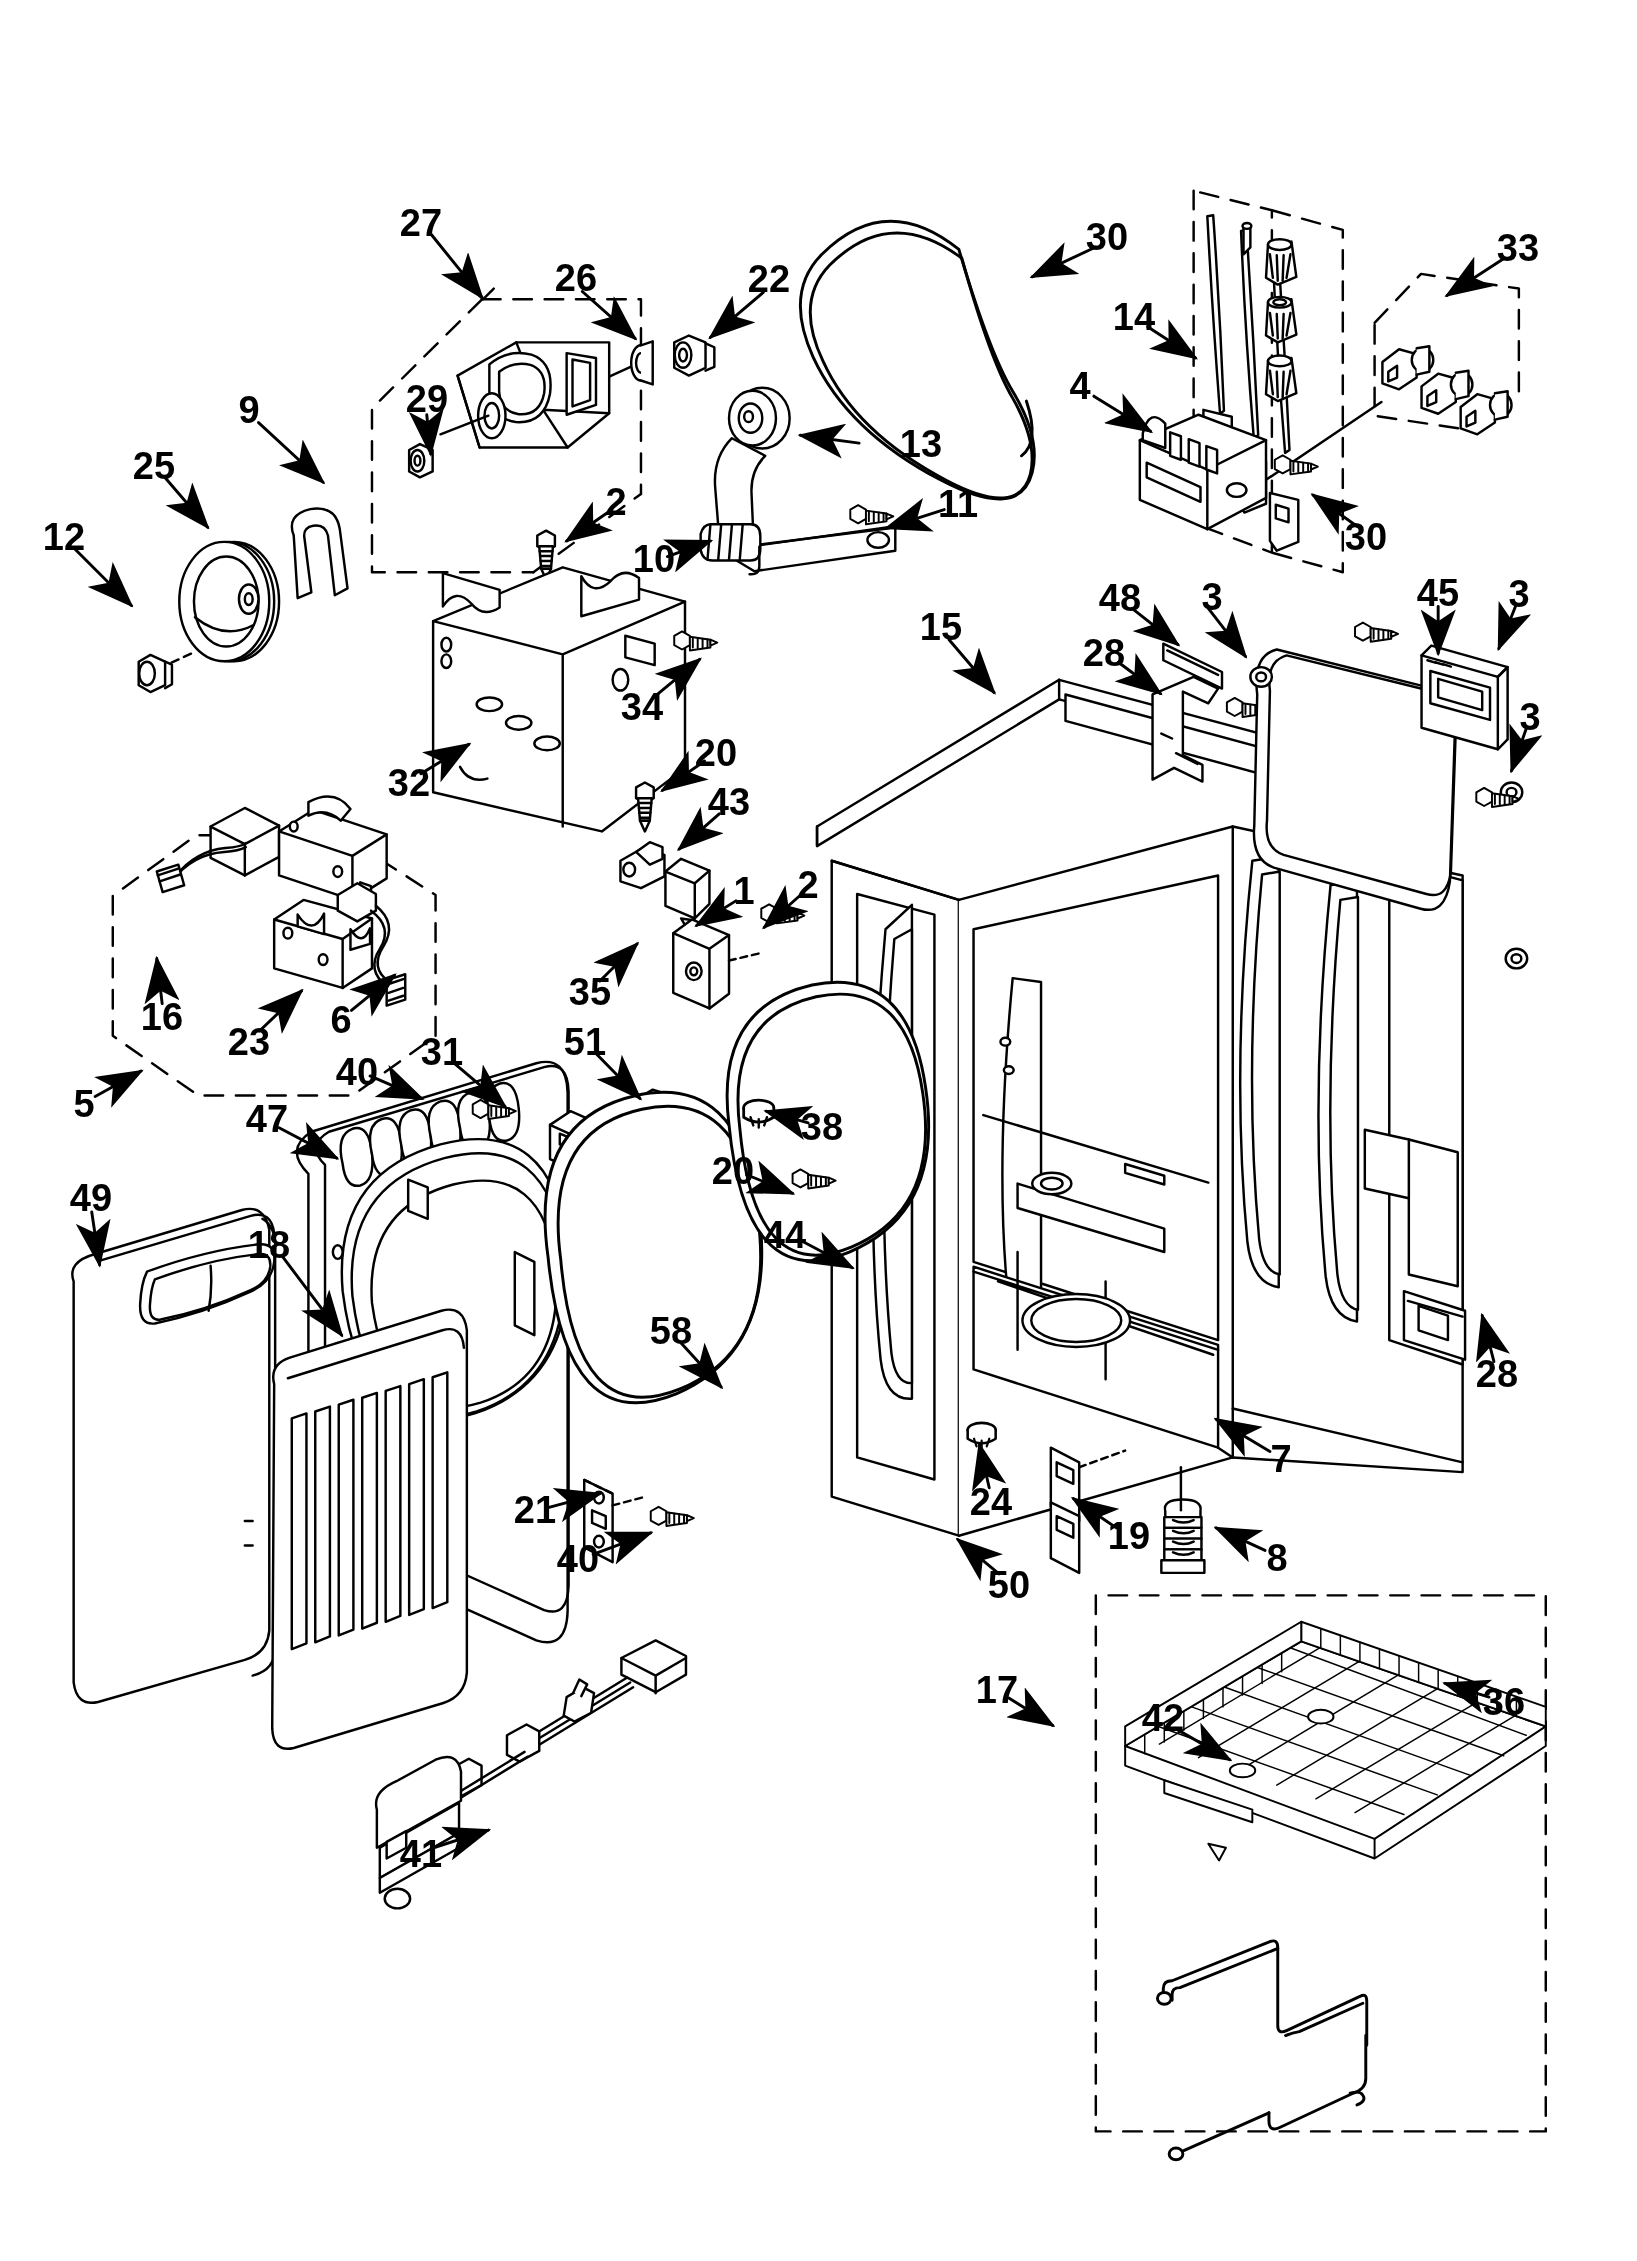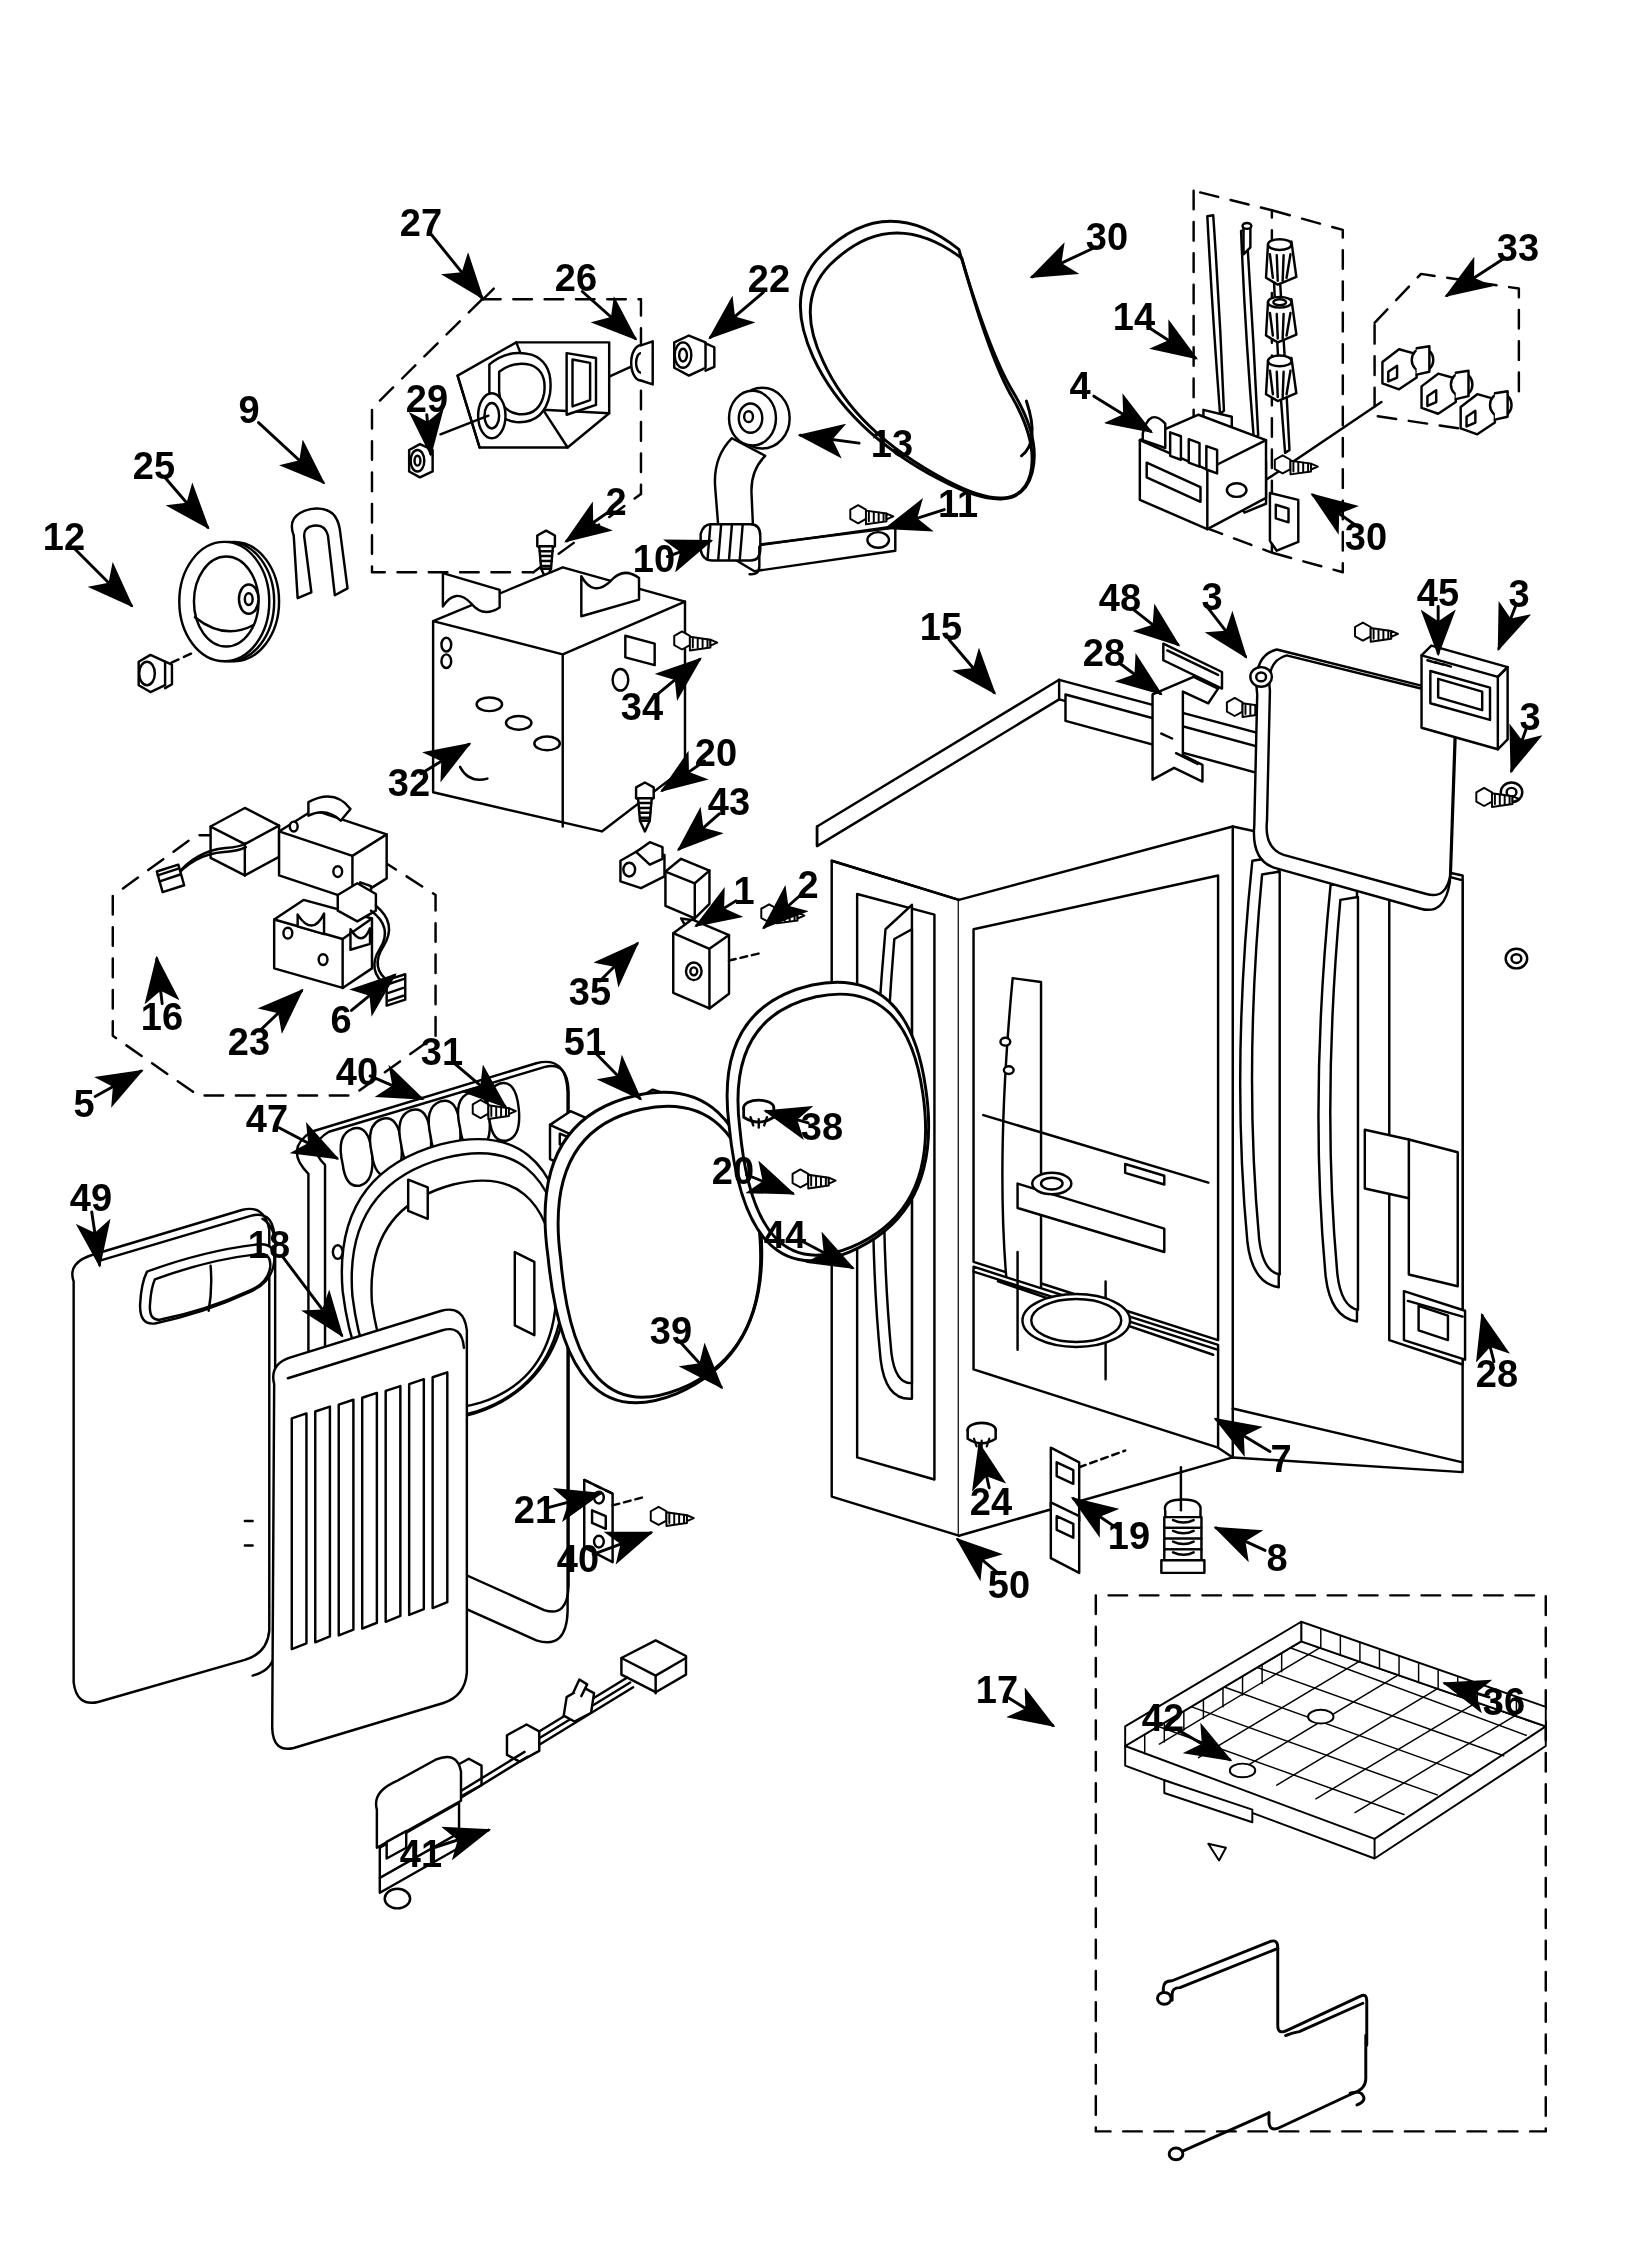--- a/index.html
+++ b/index.html
@@ -605,21 +605,21 @@
   <div class="callout" style="left:421px;top:223px">27</div>
   <div class="callout" style="left:576px;top:278px">26</div>
   <div class="callout" style="left:769px;top:279px">22</div>
   <div class="callout" style="left:1107px;top:237px">30</div>
   <div class="callout" style="left:1518px;top:248px">33</div>
   <div class="callout" style="left:427px;top:399px">29</div>
   <div class="callout" style="left:1134px;top:317px">14</div>
   <div class="callout" style="left:1080px;top:386px">4</div>
   <div class="callout" style="left:249px;top:410px">9</div>
   <div class="callout" style="left:154px;top:466px">25</div>
-  <div class="callout" style="left:892px;top:444px">13</div>
+  <div class="callout" style="left:921px;top:444px">13</div>
   <div class="callout" style="left:64px;top:537px">12</div>
   <div class="callout" style="left:616px;top:502px">2</div>
   <div class="callout" style="left:958px;top:504px">11</div>
   <div class="callout" style="left:1366px;top:537px">30</div>
   <div class="callout" style="left:654px;top:559px">10</div>
   <div class="callout" style="left:1212px;top:597px">3</div>
   <div class="callout" style="left:1438px;top:593px">45</div>
   <div class="callout" style="left:1519px;top:594px">3</div>
   <div class="callout" style="left:1120px;top:598px">48</div>
   <div class="callout" style="left:941px;top:627px">15</div>
@@ -638,21 +638,21 @@
   <div class="callout" style="left:585px;top:1042px">51</div>
   <div class="callout" style="left:84px;top:1104px">5</div>
   <div class="callout" style="left:357px;top:1072px">40</div>
   <div class="callout" style="left:442px;top:1052px">31</div>
   <div class="callout" style="left:267px;top:1119px">47</div>
   <div class="callout" style="left:822px;top:1127px">38</div>
   <div class="callout" style="left:733px;top:1171px">20</div>
   <div class="callout" style="left:91px;top:1198px">49</div>
   <div class="callout" style="left:785px;top:1235px">44</div>
   <div class="callout" style="left:269px;top:1245px">18</div>
-  <div class="callout" style="left:671px;top:1331px">39</div>
+  <div class="callout" style="left:671px;top:1331px">58</div>
   <div class="callout" style="left:1281px;top:1459px">7</div>
   <div class="callout" style="left:1497px;top:1374px">28</div>
   <div class="callout" style="left:991px;top:1502px">24</div>
   <div class="callout" style="left:1129px;top:1536px">19</div>
   <div class="callout" style="left:1277px;top:1558px">8</div>
   <div class="callout" style="left:535px;top:1510px">21</div>
   <div class="callout" style="left:578px;top:1559px">40</div>
   <div class="callout" style="left:1009px;top:1585px">50</div>
   <div class="callout" style="left:997px;top:1690px">17</div>
   <div class="callout" style="left:1504px;top:1702px">36</div>

